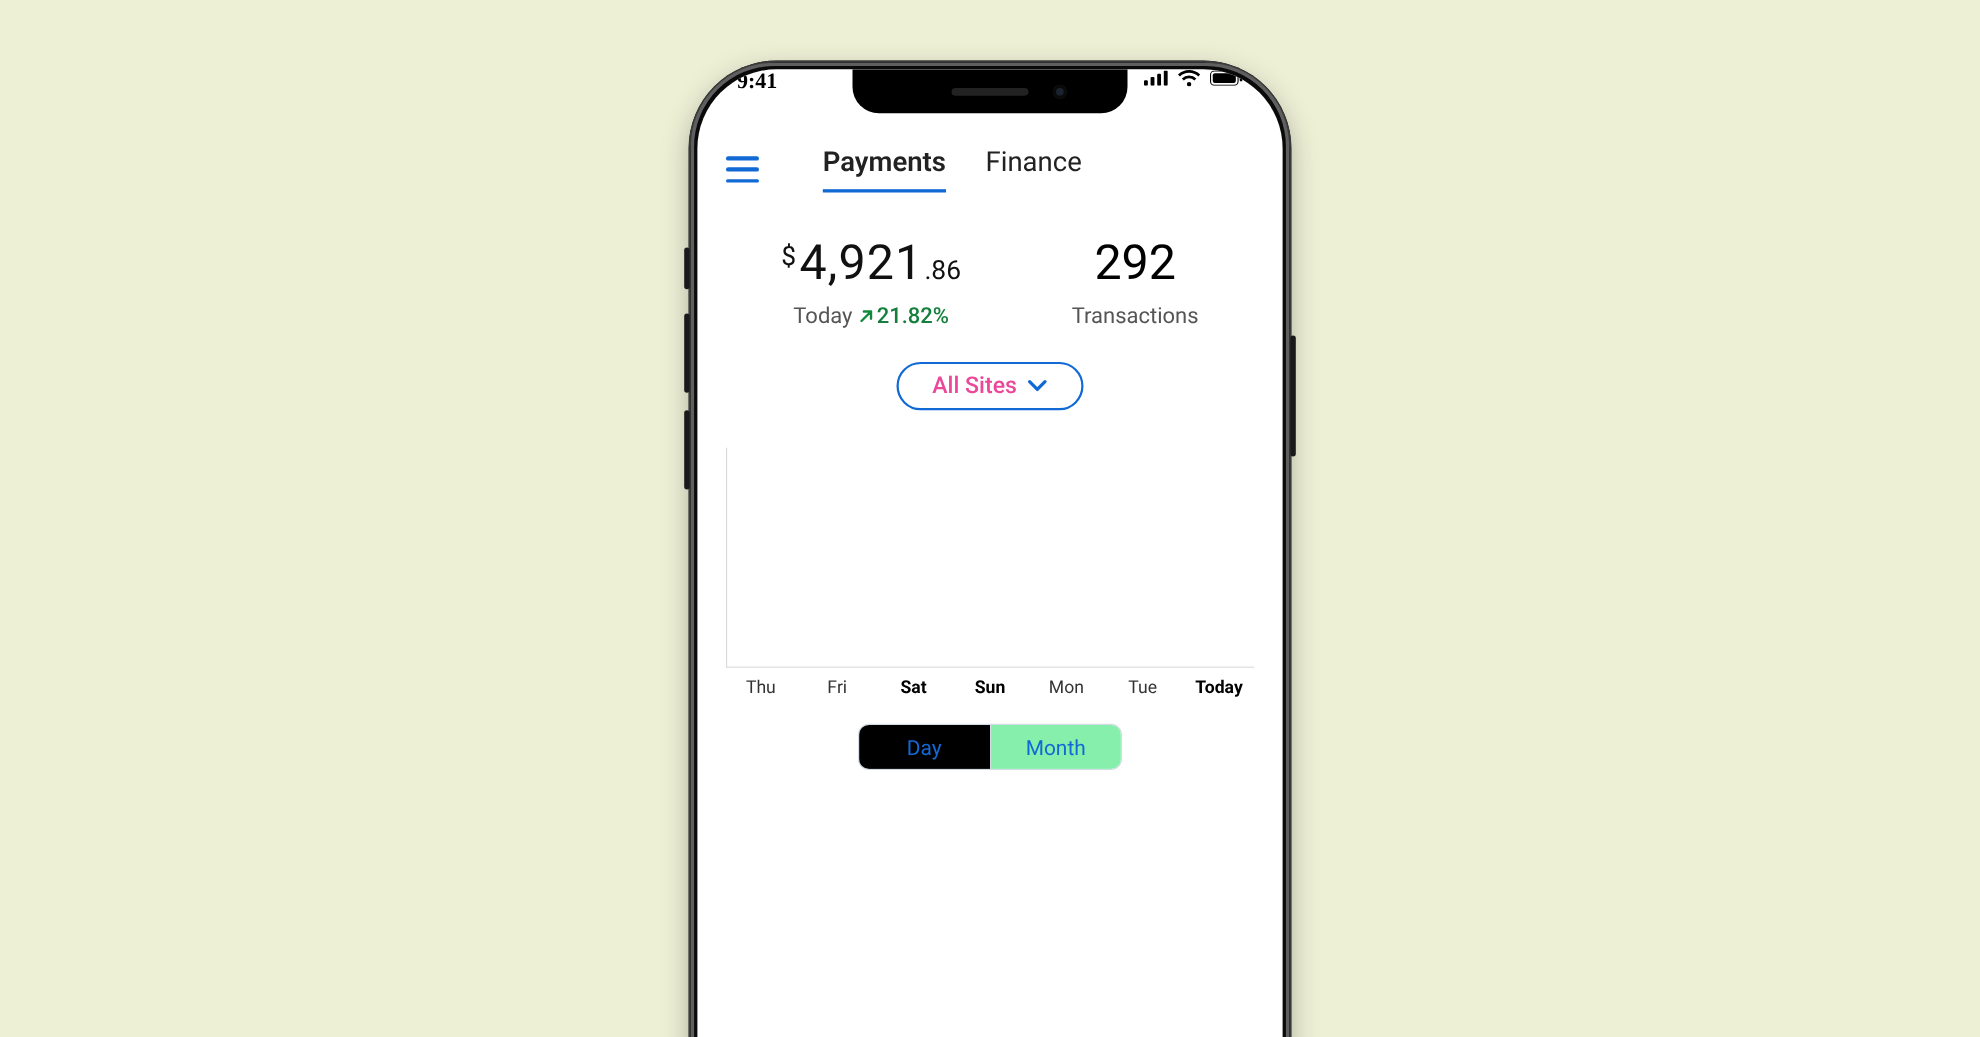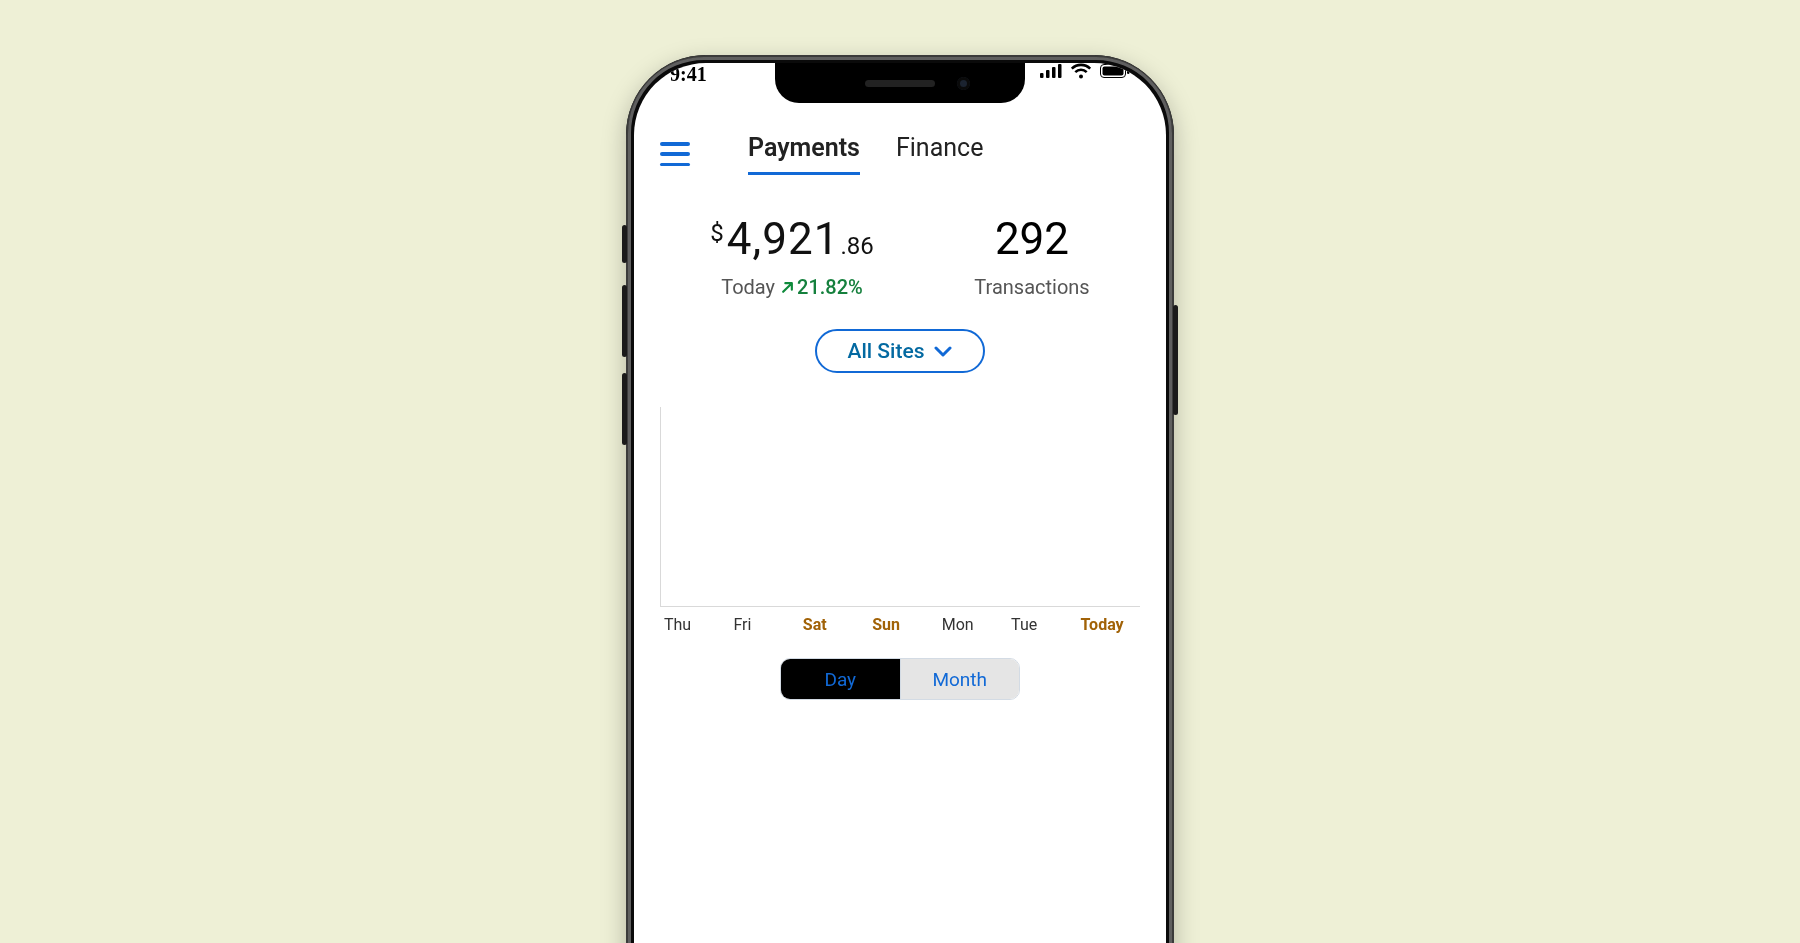--- a/index.html
+++ b/index.html
@@ -108,42 +108,42 @@
   .trx-value{ font-size:44px; font-weight:400; }
   .stat-sub{ margin-top:10px; font-size:20px; color:#555; display:flex; align-items:center; justify-content:center; gap:6px;}
   .pct{ color:#15803d; font-weight:500; display:flex; align-items:center; gap:3px;}
 
   .sites-pill{
     margin: 30px auto 0;
     display:flex; align-items:center; justify-content:center;
     gap:10px;
     width:170px; height:44px;
     border:2px solid #1169d6; border-radius:24px;
-    color:#0369a1; font-size:21px; font-weight:500;
+    color:#ec4899; font-size:21px; font-weight:500;
     cursor:pointer;
   }
 
   .chart-area{ margin-top:34px; }
   .bars{ height:200px; display:flex; align-items:flex-end; gap:14px; padding:0 4px;
          border-left:1px solid #d9d9d9; border-bottom:1px solid #d9d9d9;}
   .bar-col{ flex:1; display:flex; flex-direction:column; align-items:center; }
   .bar{ width:100%; background:#84b4dc; border-radius:2px 2px 0 0; }
   .bar.highlight{ background:#0f6ed5; }
   .tick-labels{ display:flex; gap:14px; padding:8px 4px 0; }
-  .tick{ flex:1; text-align:left; font-size:16px; color:#333; }
-  .tick.bold{ font-weight:700; color:#a16207; }
+  .tick{ flex:1; text-align:center; font-size:16px; color:#333; }
+  .tick.bold{ font-weight:700; color:#000000; }
 
   .segmented{
     margin:24px auto 0;
     width:240px; height:42px;
     display:flex;
     border:1px solid #d3dbe4; border-radius:10px; overflow:hidden;
     font-size:19px; color:#1169d6;
   }
-  .seg{ flex:1; display:flex; align-items:center; justify-content:center; cursor:pointer; background:#e5e5e5;}
+  .seg{ flex:1; display:flex; align-items:center; justify-content:center; cursor:pointer; background:#86efac;}
   .seg.active{ background:#000000; }
   .seg + .seg{ border-left:1px solid #d3dbe4; }
 
   .card{
     margin-top:34px;
     border:1px solid #e4e8ee;
     border-radius:14px;
     padding:22px 22px;
     display:flex; justify-content:space-between; align-items:center;
   }

